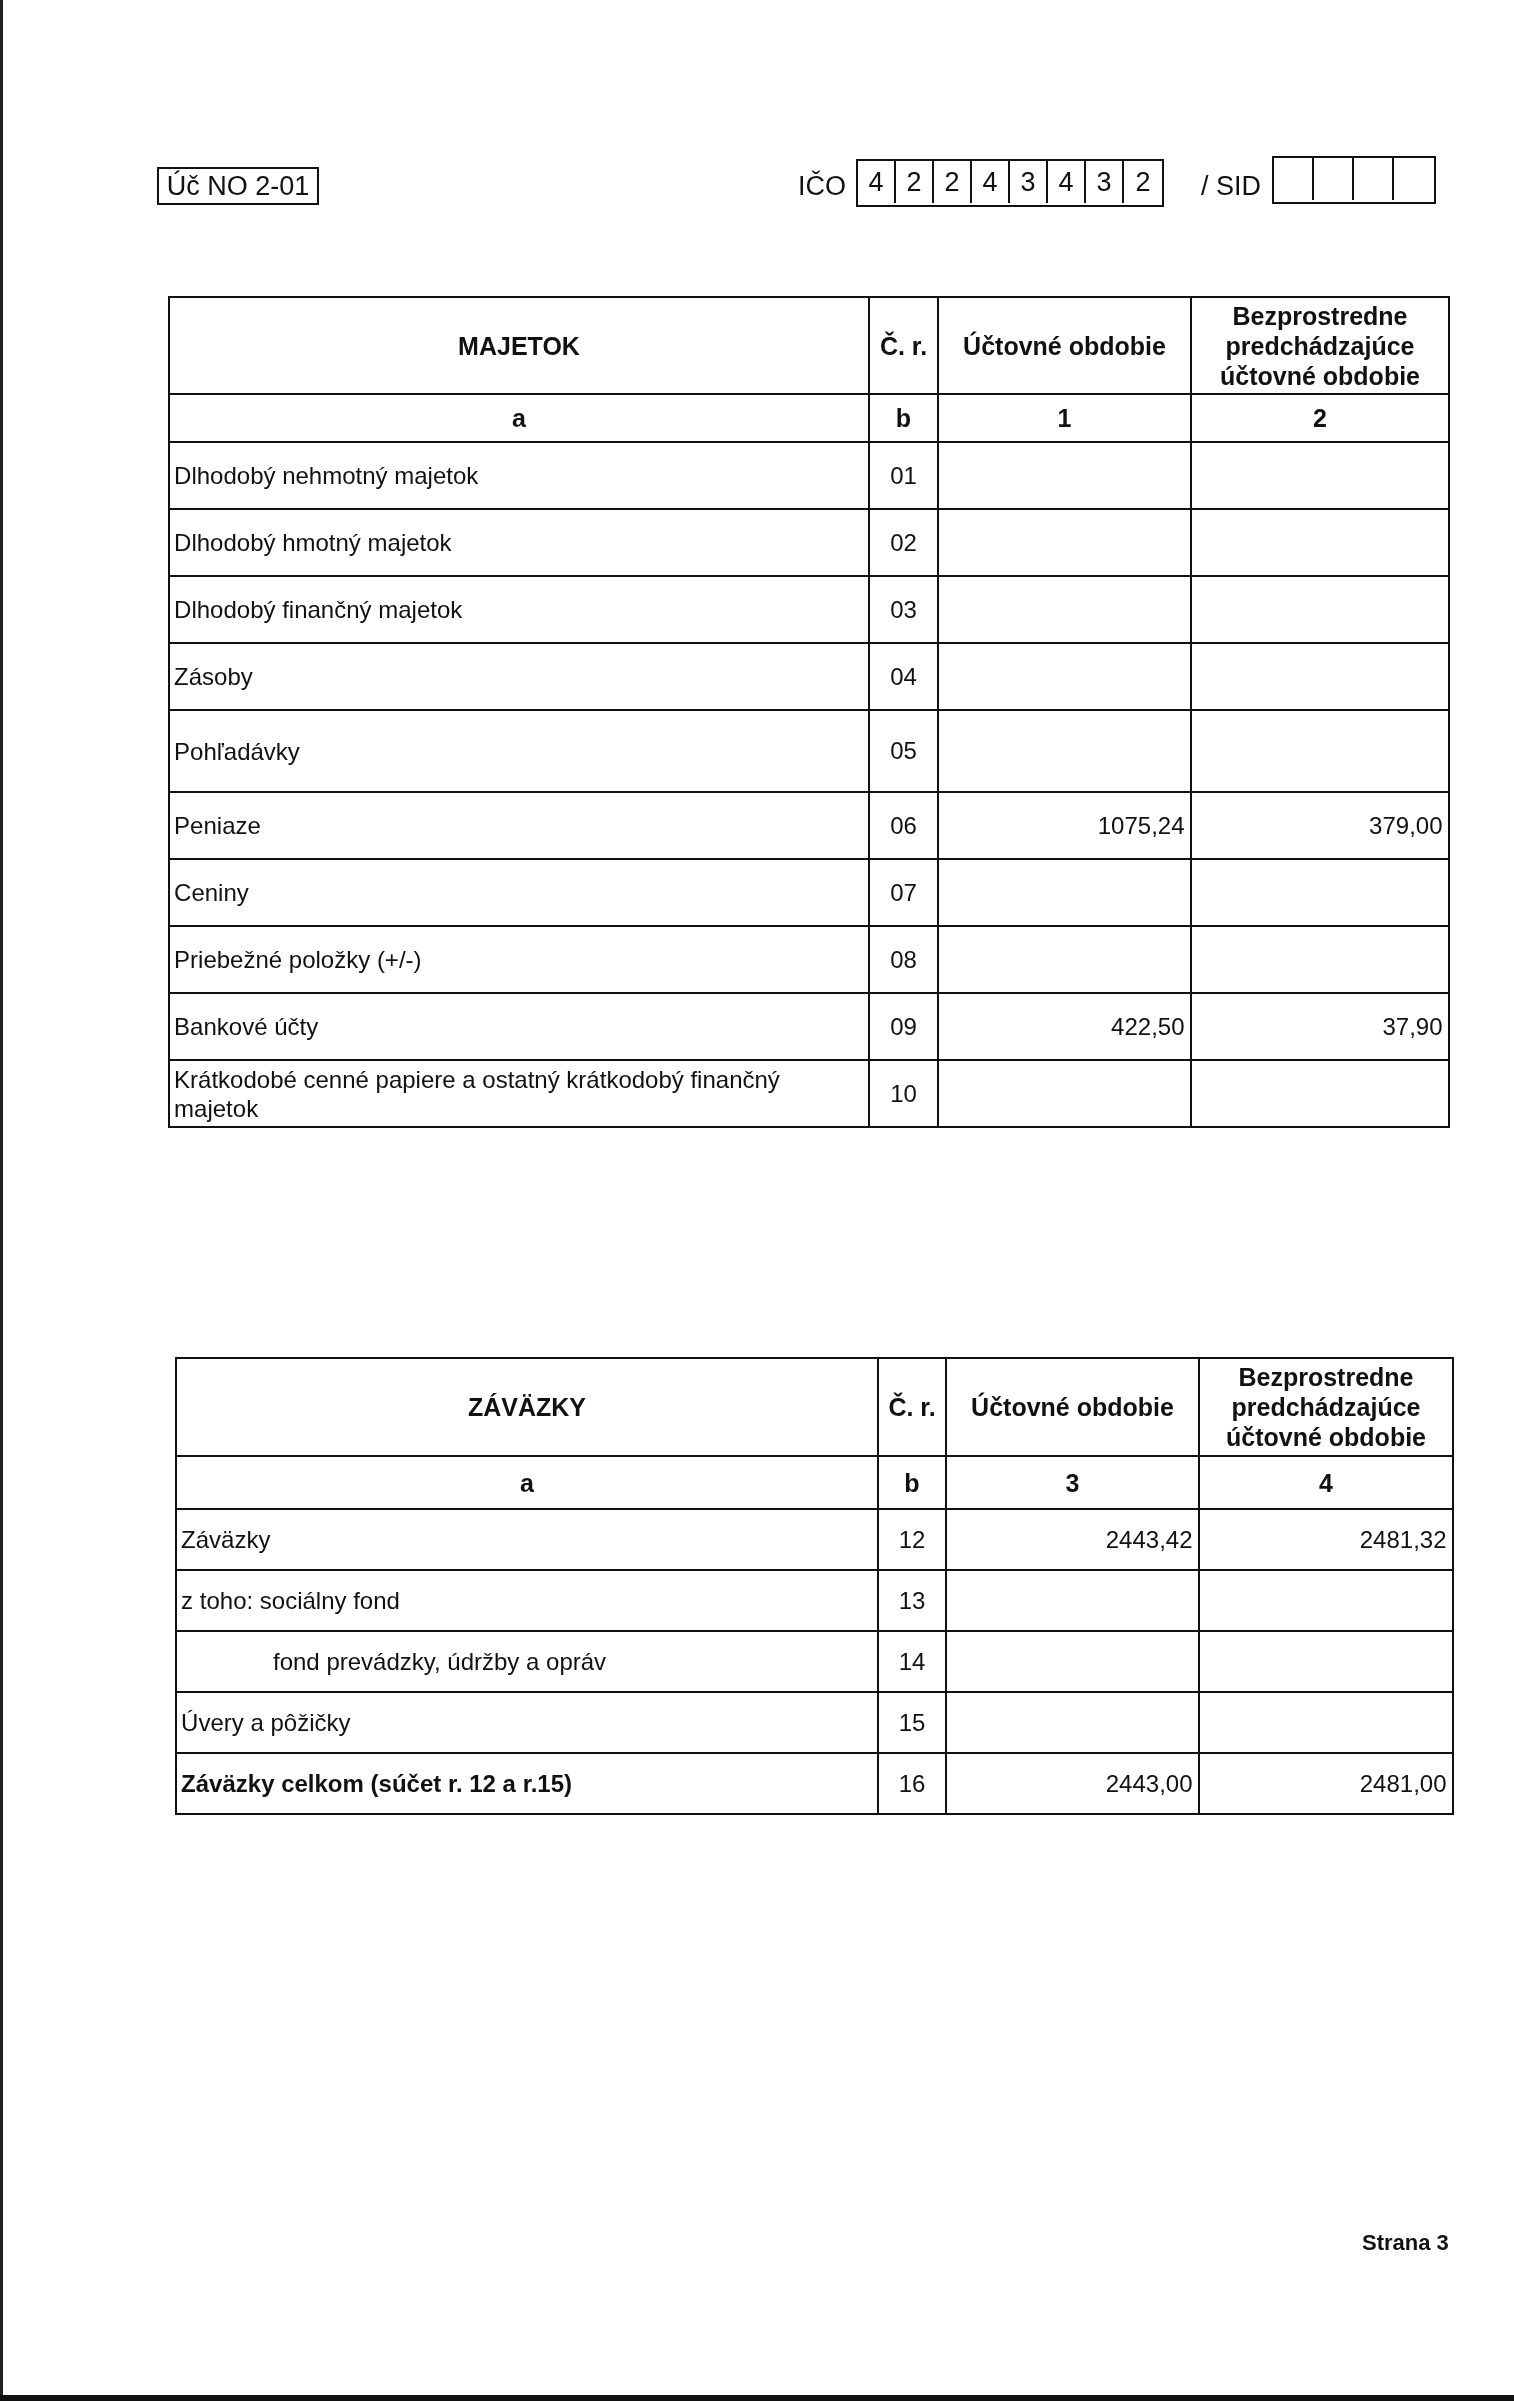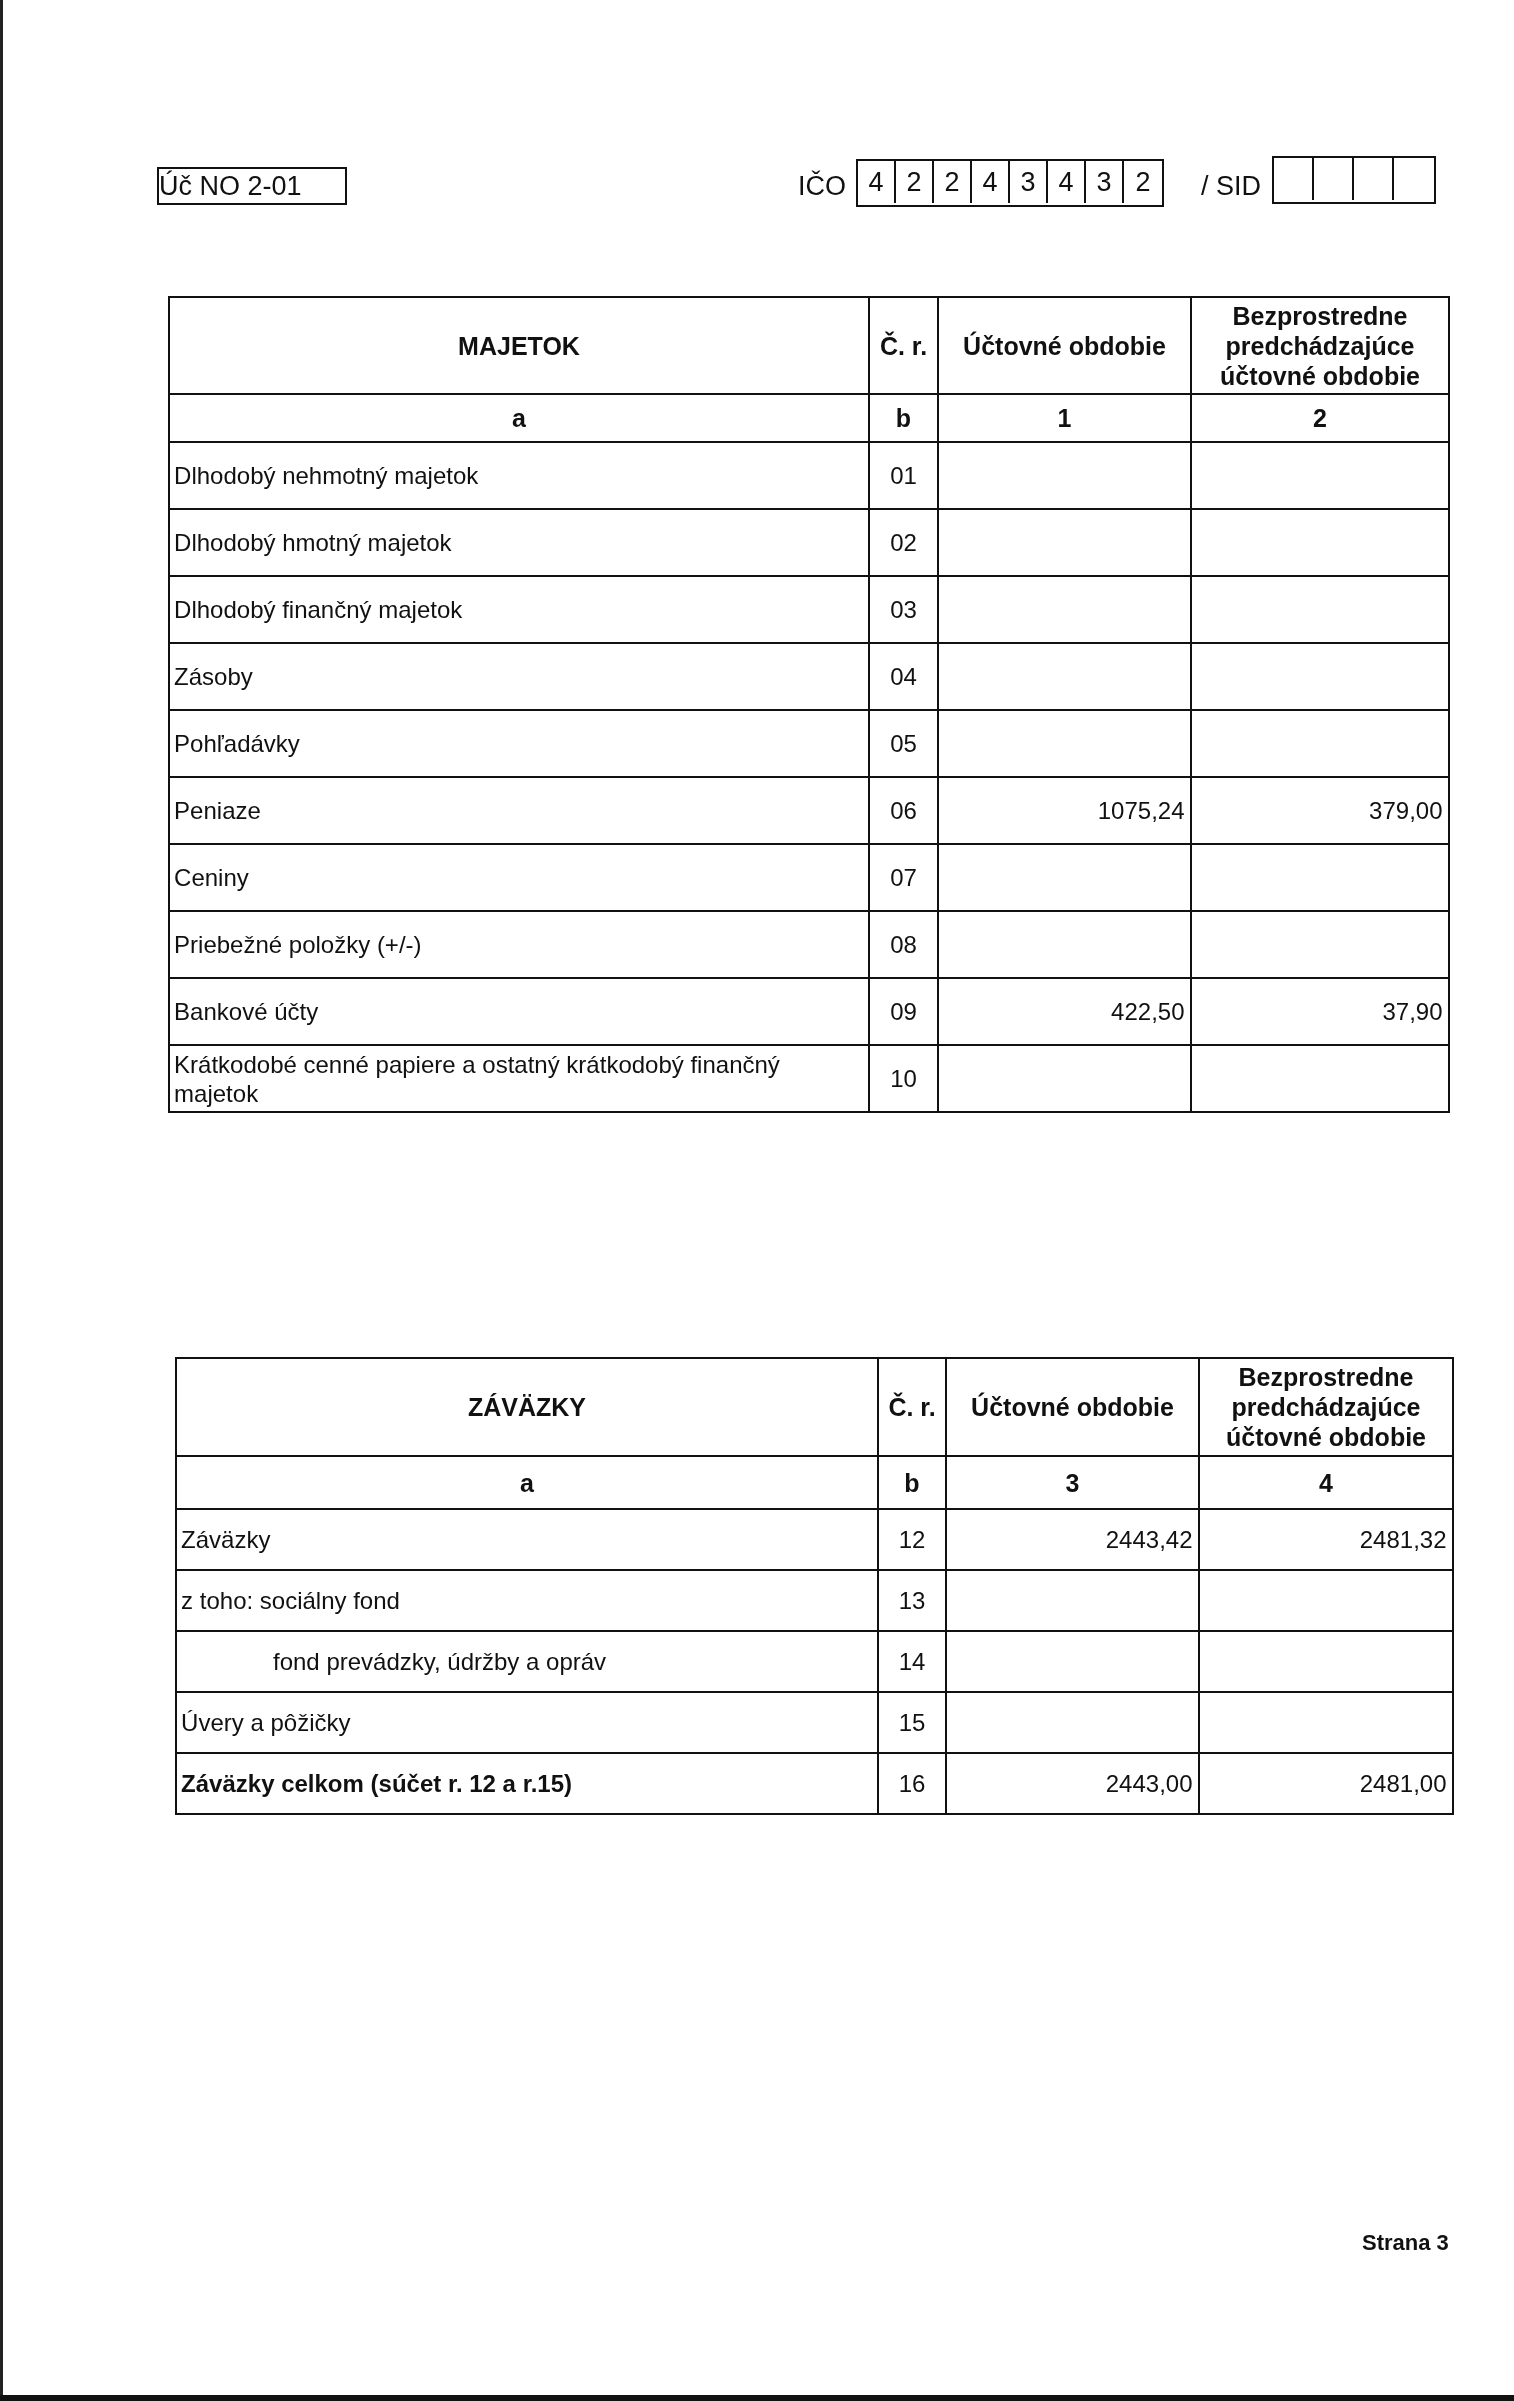--- a/index.html
+++ b/index.html
@@ -1,23 +1,23 @@
 <!DOCTYPE html>
 <html style="font-size:11px"><head>
 <meta charset="utf-8">
 <style>
   html, body { margin: 0; padding: 0; background: #ffffff; }
   body {
     width: 1514px; height: 2401px; position: relative; overflow: hidden;
     font-family: "Liberation Sans", sans-serif; color: #111;
   }
   .form-code {
-    position: absolute; left: 157px; top: 167px; width: 190px; height: 38px;
+    position: absolute; left: 157px; top: 167px; width: 162px; height: 38px;
     border: 2.1px solid #111; box-sizing: border-box;
-    font-size: 27px; line-height: 34px; letter-spacing: 0px;
+    font-size: 27px; line-height: 34px; text-align: center; letter-spacing: 0px;
   }
   .ico-label { position: absolute; left: 798px; top: 167px; font-size: 27px; line-height: 38px; }
   .digit-box {
     position: absolute; top: 159px; height: 48px; display: flex;
     border: 2.7px solid #111; box-sizing: border-box;
   }
   .digit-box .cell {
     width: 38px; height: 42px; border-right: 2.1px solid #111; box-sizing: border-box;
     font-size: 27px; line-height: 42px; text-align: center;
   }
@@ -110,21 +110,21 @@
         <td class="rowno">03</td>
         <td class="num"></td>
         <td class="num"></td>
       </tr>
       <tr style="height: 67px;">
         <td class="label">Zásoby</td>
         <td class="rowno">04</td>
         <td class="num"></td>
         <td class="num"></td>
       </tr>
-      <tr style="height: 67px;">
+      <tr style="height: 82px;">
         <td class="label">Pohľadávky</td>
         <td class="rowno">05</td>
         <td class="num"></td>
         <td class="num"></td>
       </tr>
       <tr style="height: 67px;">
         <td class="label">Peniaze</td>
         <td class="rowno">06</td>
         <td class="num">1075,24</td>
         <td class="num">379,00</td>

